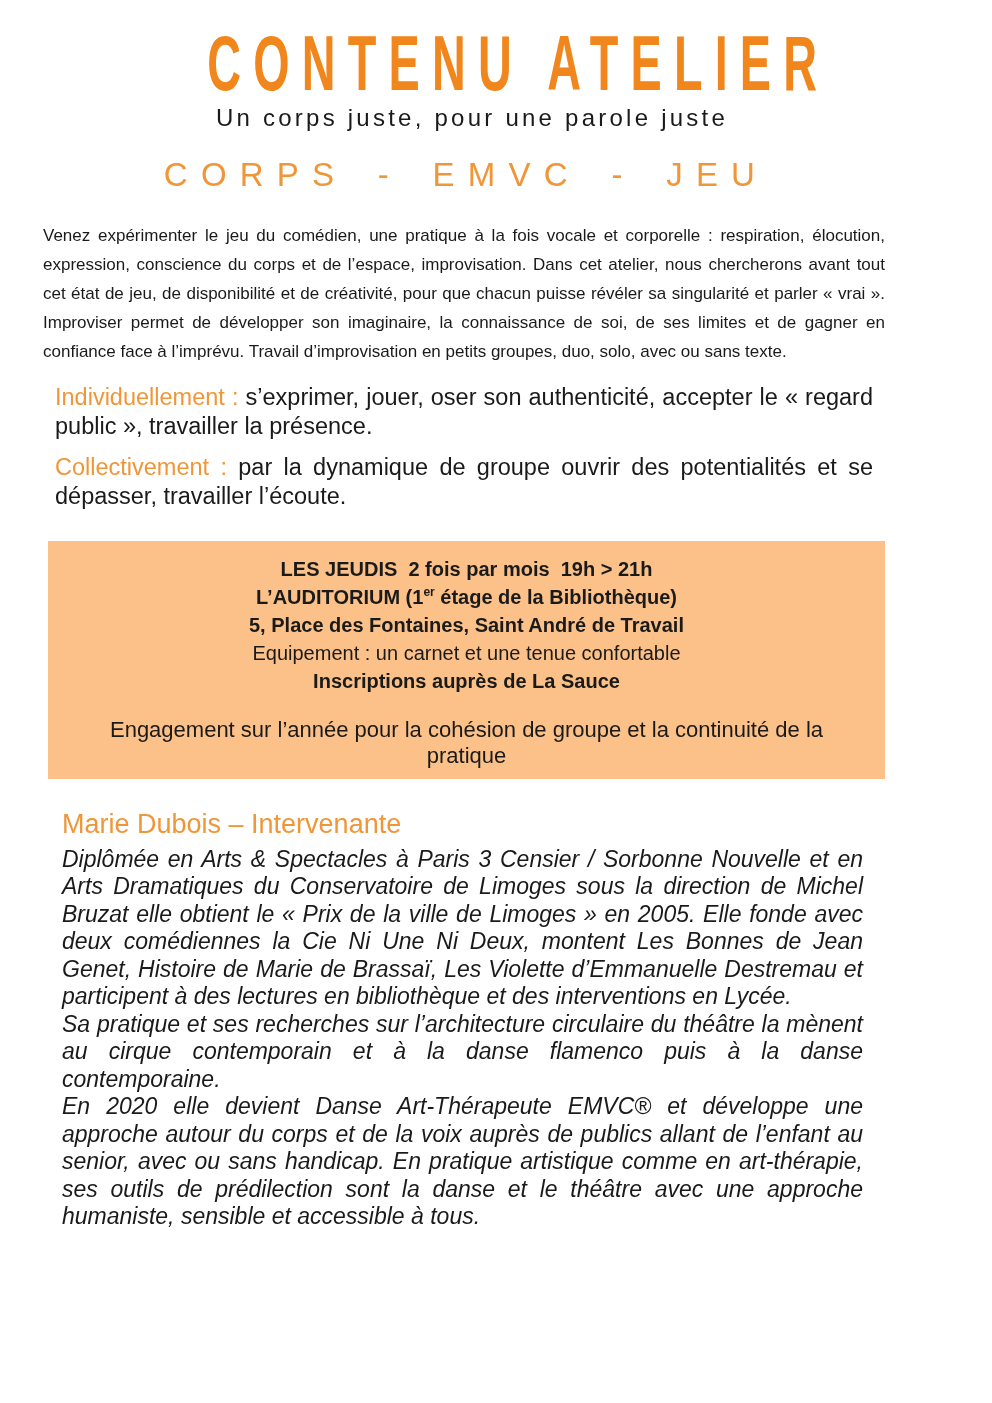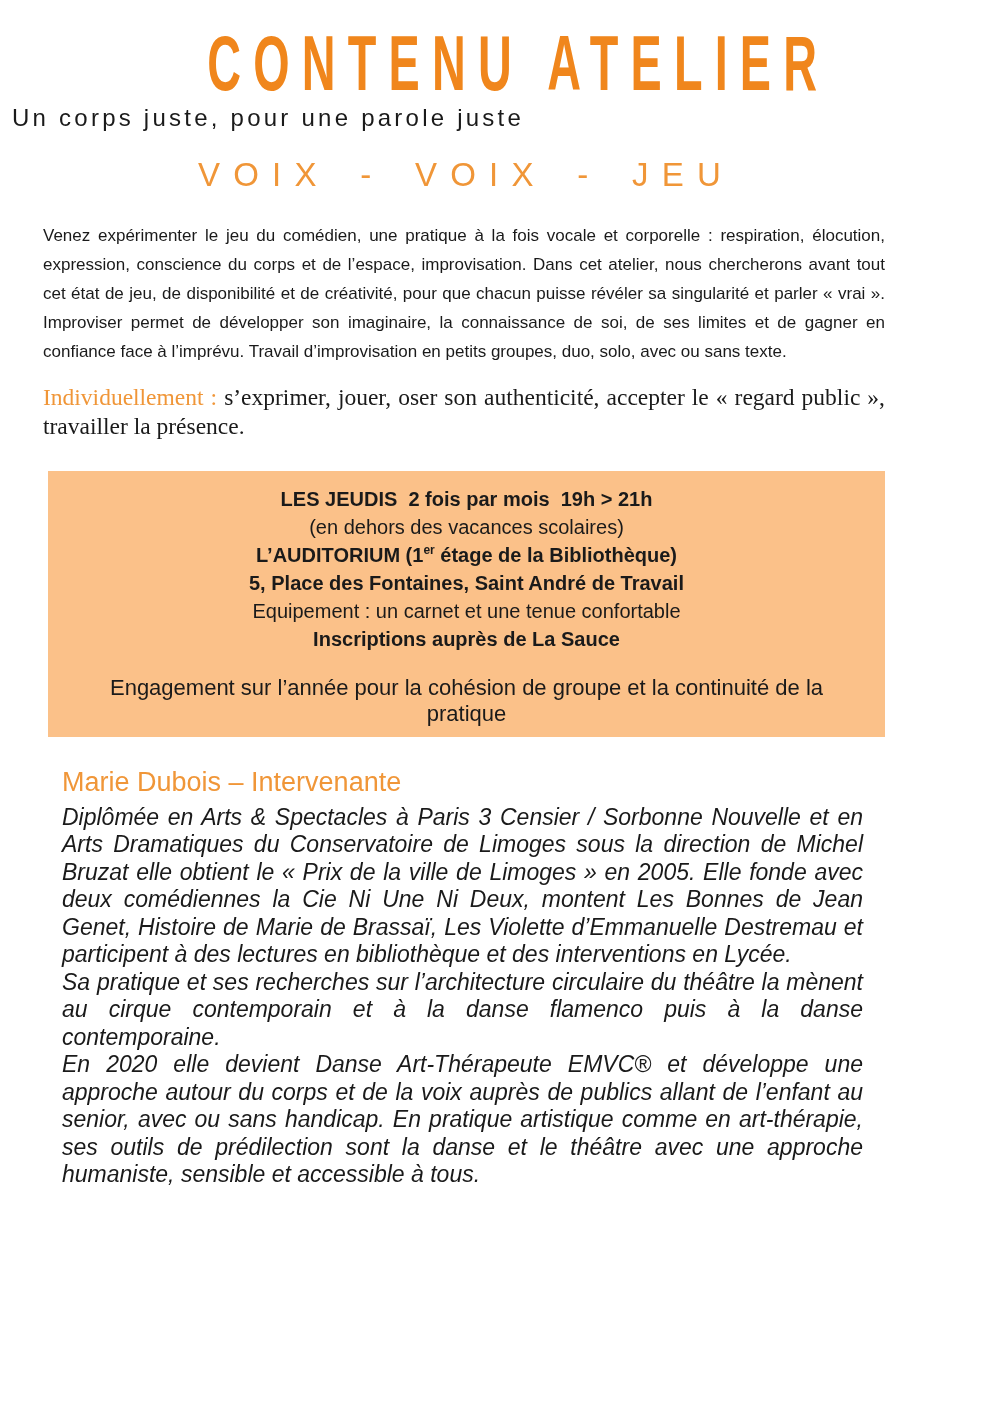--- a/index.html
+++ b/index.html
@@ -30,21 +30,21 @@
     font-weight:bold;
     line-height:1;
     letter-spacing:0.26em;
     color:var(--orange-strong);
     transform:scaleX(0.60);
     transform-origin:center;
     white-space:nowrap;
   }
   .subtitle{
     margin-top:2px;
-    text-align:left;
+    text-align:center;
     font-size:24px;
     letter-spacing:0.135em;
     color:var(--ink);
     line-height:1.2;
     padding-left:12px;
   }
   .tagline{
     margin-top:23px;
     text-align:center;
     font-size:33px;
@@ -61,21 +61,21 @@
     font-size:17px;
     line-height:29px;
     text-align:justify;
   }
   .modes{
     margin:17px 47px 0 43px;
     font-size:23.5px;
     line-height:29px;
     text-align:justify;
   }
-  .modes p{margin:0;font-family:Liberation Serif, serif;}
+  .modes p{margin:12px;}
   .orange-label{color:var(--orange-soft);}
 
   
   .info-box{
     margin:30px 47px 0 48px;
     background:var(--box-bg);
     padding:14px 22px 10px 22px;
     text-align:center;
     box-sizing:border-box;
   }
@@ -121,32 +121,32 @@
 </head>
 <body>
 
 <div class="page">
 
   <header>
     <div class="title-wrap">
       <h1 class="title">CONTENU ATELIER</h1>
     </div>
     <div class="subtitle">Un corps juste, pour une parole juste</div>
-    <div class="tagline">VOIX - VOIX - JEU</div>
+    <div class="tagline">CORPS - EMVC - JEU</div>
   </header>
 
   <p class="intro">Venez expérimenter le jeu du comédien, une pratique à la fois vocale et corporelle : respiration, élocution, expression, conscience du corps et de l’espace, improvisation. Dans cet atelier, nous chercherons avant tout cet état de jeu, de disponibilité et de créativité, pour que chacun puisse révéler sa singularité et parler « vrai ». Improviser permet de développer son imaginaire, la connaissance de soi, de ses limites et de gagner en confiance face à l’imprévu. Travail d’improvisation en petits groupes, duo, solo, avec ou sans texte.</p>
 
   <div class="modes">
     <p><span class="orange-label">Individuellement :</span><span> s’exprimer, jouer, oser son authenticité, accepter le « regard public », travailler la présence.</span></p>
+    <p><span class="orange-label">Collectivement :</span><span> par la dynamique de groupe ouvrir des potentialités et se dépasser, travailler l’écoute.</span></p>
   </div>
 
   <div class="info-box">
     <p class="bold">LES JEUDIS  2 fois par mois  19h &gt; 21h</p>
-    <p>(en dehors des vacances scolaires)</p>
     <p class="bold gap-above"><span>L’AUDITORIUM (1</span><sup>er</sup><span> étage de la Bibliothèque)</span></p>
     <p class="bold">5, Place des Fontaines, Saint André de Travail</p>
     <p class="gap-above">Equipement : un carnet et une tenue confortable</p>
     <p class="bold">Inscriptions auprès de La Sauce</p>
     <p class="commitment">Engagement sur l’année pour la cohésion de groupe et la continuité de la pratique</p>
   </div>
 
   <section class="instructor">
     <h2 class="instructor-heading">Marie Dubois – Intervenante</h2>
     <div class="bio">

